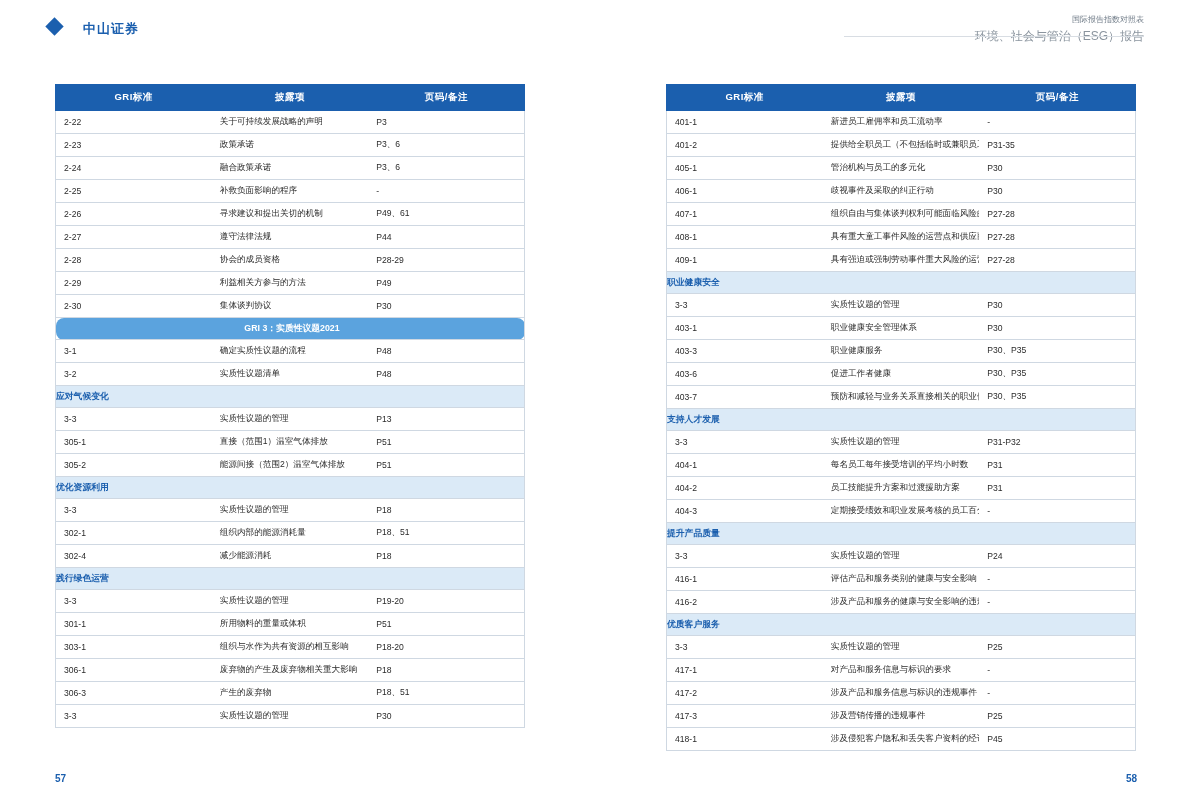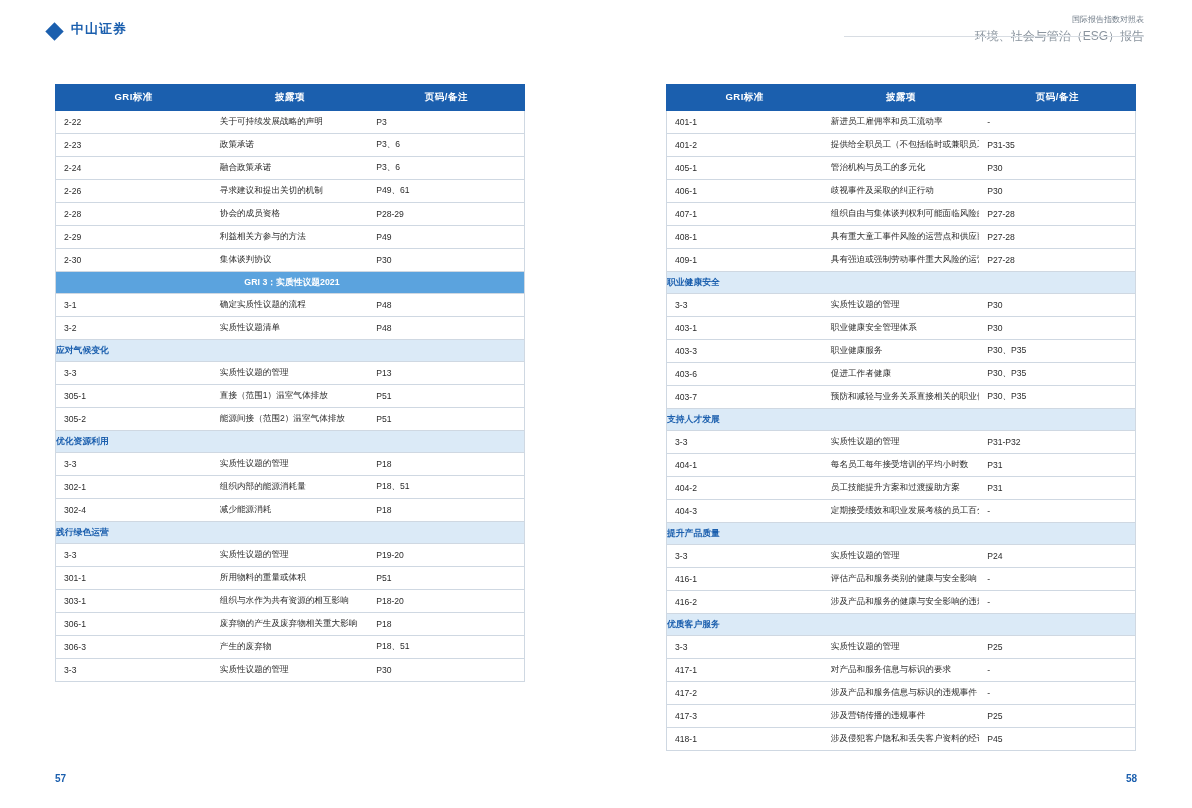--- a/index.html
+++ b/index.html
@@ -18,21 +18,21 @@
   
   .top-header {
     position: absolute;
     top: 0; left: 0;
     width: 1192px; height: 58px;
     background: #ffffff;
   }
   .logo-wrap {
     position: absolute;
     left: 48px; top: 20px;
-    display: flex; align-items: flex-end; gap: 10px;
+    display: flex; align-items: flex-start; gap: 22px;
   }
   .logo-diamond {
     width: 13px; height: 13px;
     background: #1b5fae;
     transform: rotate(45deg);
   }
   .logo-text {
     font-size: 13px;
     font-weight: bold;
     color: #1b5fae;
@@ -110,20 +110,21 @@
     font-size: 8.8px;
     height: 22px;
     border-bottom: 1px solid #cfd8e2;
     padding-left: 0;
   }
   tr.section.center td {
     text-align: center;
     background: #5ba3de;
     color: #ffffff;
     padding-left: 12px;
+    border-radius: 8px;
   }
   .col-left table.gri,
   .col-right table.gri {
     border-left: 1px solid #cfd8e2;
     border-right: 1px solid #cfd8e2;
   }
 
   
   .pagenum {
     position: absolute;
@@ -172,23 +173,33 @@
             <td class="c0">2-23</td>
             <td class="c1">政策承诺</td>
             <td class="c2">P3、6</td>
           </tr>
           <tr class="row">
             <td class="c0">2-24</td>
             <td class="c1">融合政策承诺</td>
             <td class="c2">P3、6</td>
           </tr>
           <tr class="row">
+            <td class="c0">2-25</td>
+            <td class="c1">补救负面影响的程序</td>
+            <td class="c2">-</td>
+          </tr>
+          <tr class="row">
             <td class="c0">2-26</td>
             <td class="c1">寻求建议和提出关切的机制</td>
             <td class="c2">P49、61</td>
+          </tr>
+          <tr class="row">
+            <td class="c0">2-27</td>
+            <td class="c1">遵守法律法规</td>
+            <td class="c2">P44</td>
           </tr>
           <tr class="row">
             <td class="c0">2-28</td>
             <td class="c1">协会的成员资格</td>
             <td class="c2">P28-29</td>
           </tr>
           <tr class="row">
             <td class="c0">2-29</td>
             <td class="c1">利益相关方参与的方法</td>
             <td class="c2">P49</td>

